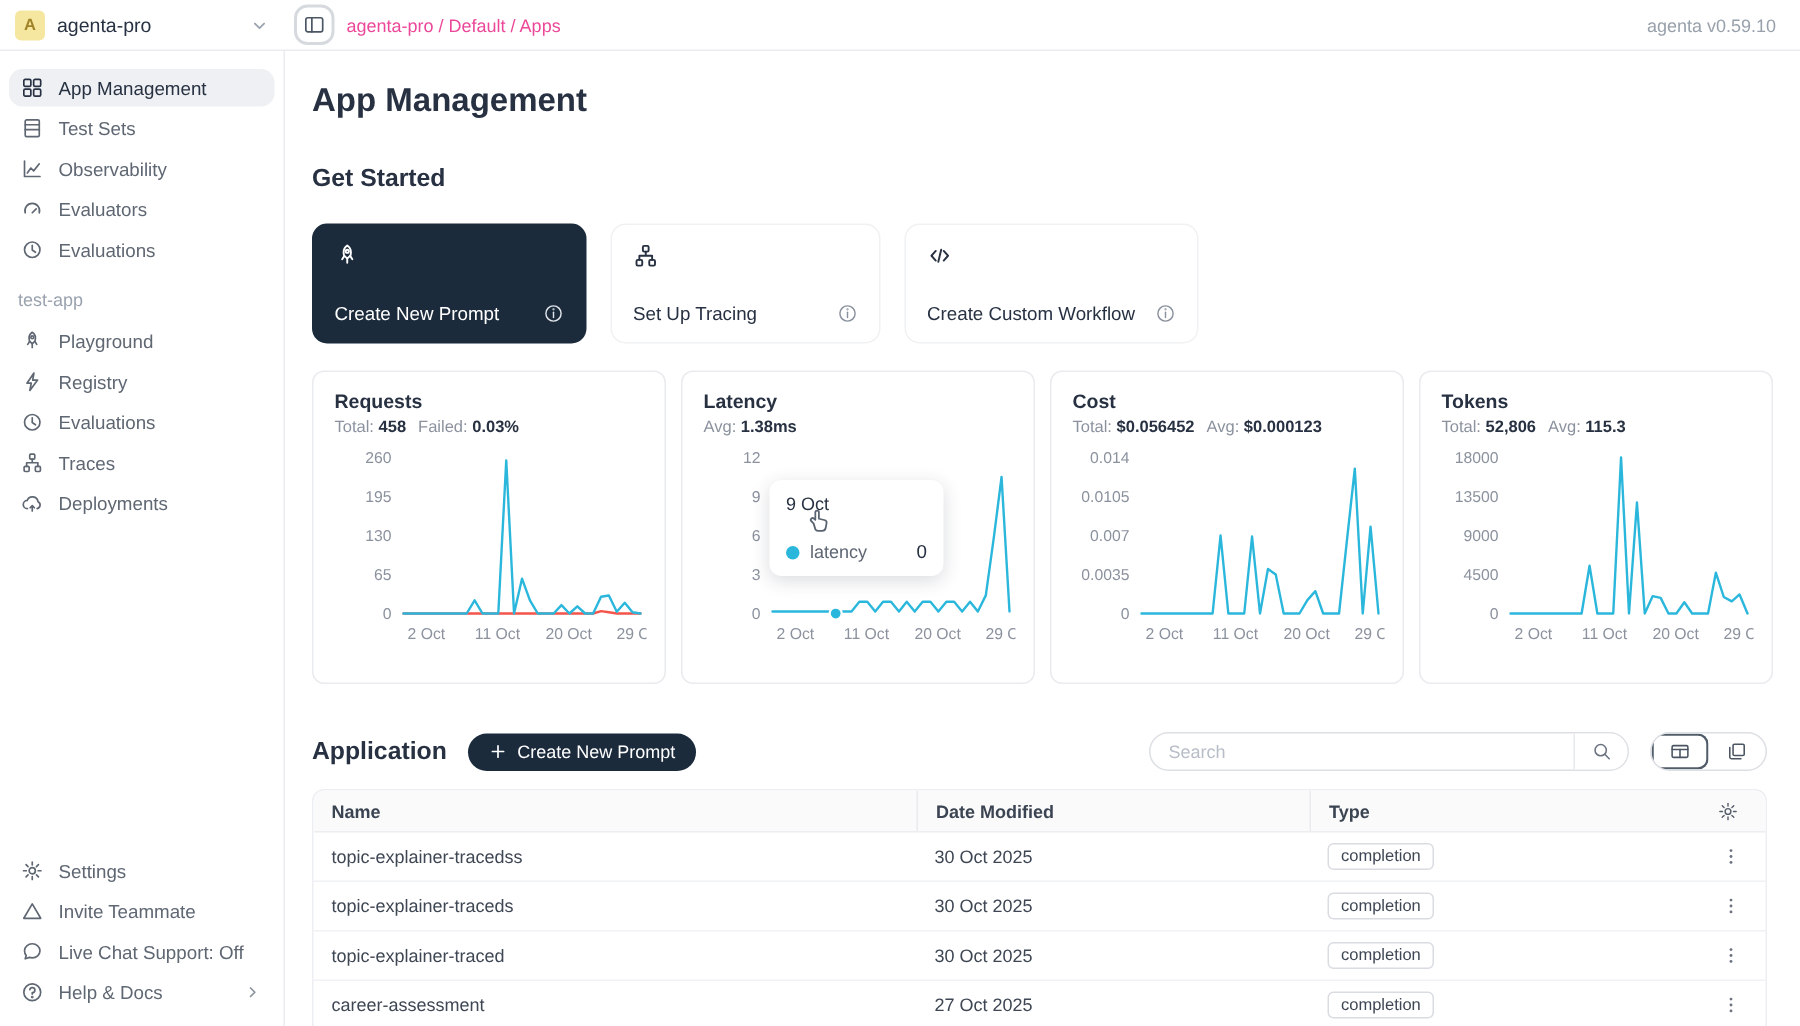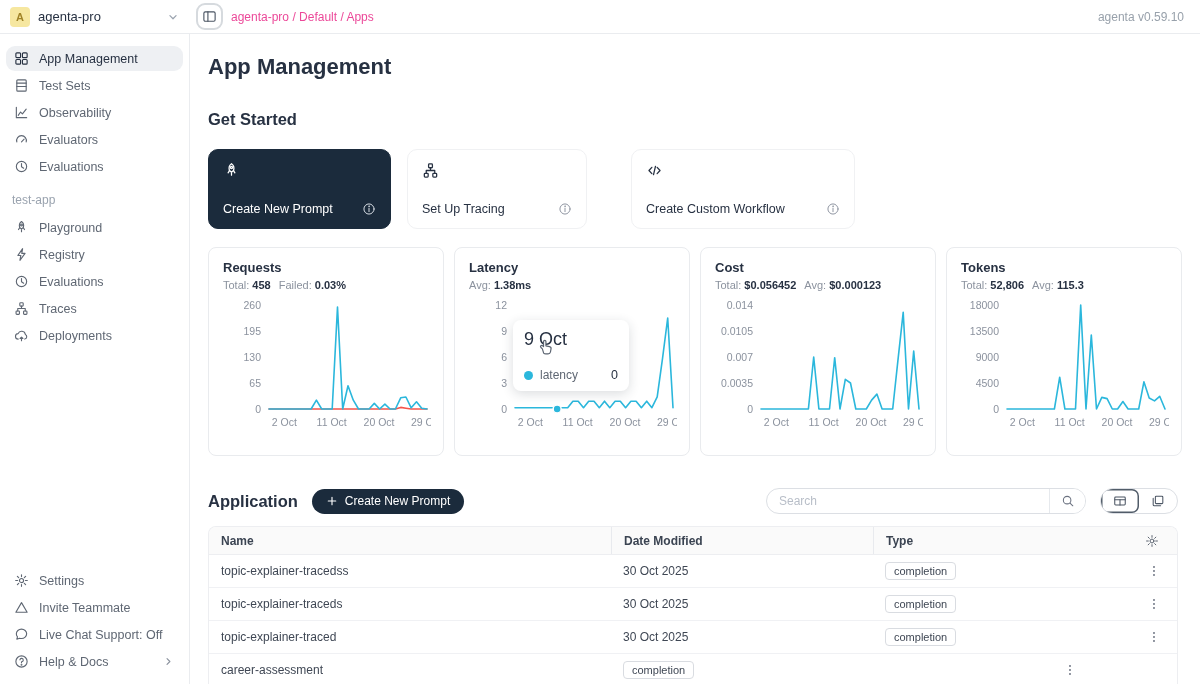--- a/index.html
+++ b/index.html
@@ -52,21 +52,21 @@
 
   .charts-row { display:flex; gap:10px; margin-top:18px;align-items:flex-end; }
   .chart-card { width:236px; height:209px; border:1px solid #e9ebee; border-radius:8px;
     background:#fff; padding:12px 14px 8px; position:relative; }
   .chart-title { font-size:13px; font-weight:700; color:#273142; }
   .chart-stats { font-size:11px; color:#8b929e; margin-top:4px; }
   .chart-stats b { color:#273142; font-weight:700; margin-right:8px; }
 
   .chart-tooltip { position:absolute; left:58px; top:72px; width:116px; background:#fff;
     border-radius:8px; box-shadow:0 3px 12px rgba(31,41,55,.16); padding:9px 11px; z-index:5; }
-  .tt-date { font-size:18px; color:#273142; }
+  .tt-date { font-size:12px; color:#273142; }
   .tt-row { display:flex; align-items:center; gap:7px; margin-top:18px; }
   .tt-dot { width:9px; height:9px; border-radius:50%; }
   .tt-series { font-size:12px; color:#5f6773; }
   .tt-value { margin-left:auto; font-size:12.5px; color:#273142; }
   .cursor-hand { position:absolute; left:80px; top:90px; z-index:6; }
 
   .app-header { display:flex; align-items:center; margin-top:32px; }
   .create-btn { margin-left:14px; height:25px; border:none; border-radius:14px; background:#1b2b3c;
     color:#fff; font-size:12px; padding:0 14px; display:flex; align-items:center; gap:7px;
     cursor:pointer; font-family:inherit; }
@@ -308,21 +308,21 @@
           <span class="gs-label">Set Up Tracing</span>
           <span class="gs-info">
             <svg class="icon" width="14" height="14" viewBox="0 0 16 16" fill="none" stroke="currentColor" stroke-width="1.1" stroke-linecap="round" stroke-linejoin="round">
               <circle cx="8" cy="8" r="5.8"></circle>
               <line x1="8" y1="7" x2="8" y2="11"></line>
               <circle cx="8" cy="4.8" r=".3"></circle>
             </svg>
           </span>
         </div>
       </div>
-      <div class="gs-card" style="width: 224px; margin-left: 28px;">
+      <div class="gs-card" style="width: 196px;">
         <span class="gs-icon">
           <svg class="icon" width="17" height="17" viewBox="0 0 16 16" fill="none" stroke="currentColor" stroke-width="1.2" stroke-linecap="round" stroke-linejoin="round">
             <path d="M5.5 5 2.8 8l2.7 3M10.5 5l2.7 3-2.7 3"></path>
             <line x1="8.9" y1="4.2" x2="7.1" y2="11.8"></line>
           </svg>
         </span>
         <div class="gs-label-row">
           <span class="gs-label">Create Custom Workflow</span>
           <span class="gs-info">
             <svg class="icon" width="14" height="14" viewBox="0 0 16 16" fill="none" stroke="currentColor" stroke-width="1.1" stroke-linecap="round" stroke-linejoin="round">
@@ -499,20 +499,21 @@
                   <circle cx="8" cy="3.5" r="1.1"></circle>
                   <circle cx="8" cy="8" r="1.1"></circle>
                   <circle cx="8" cy="12.5" r="1.1"></circle>
                 </g>
               </svg>
             </span>
           </div>
         </div>
         <div class="t-row">
           <div class="cell">career-assessment</div>
+          <div class="cell">27 Oct 2025</div>
           <div class="cell"><span class="type-badge">completion</span></div>
           <div class="kebab-cell">
             <span>
               <svg class="icon" width="14" height="14" viewBox="0 0 16 16" fill="none" stroke="currentColor" stroke-width="1.3" stroke-linecap="round" stroke-linejoin="round">
                 <g fill="currentColor" stroke="none">
                   <circle cx="8" cy="3.5" r="1.1"></circle>
                   <circle cx="8" cy="8" r="1.1"></circle>
                   <circle cx="8" cy="12.5" r="1.1"></circle>
                 </g>
               </svg>

